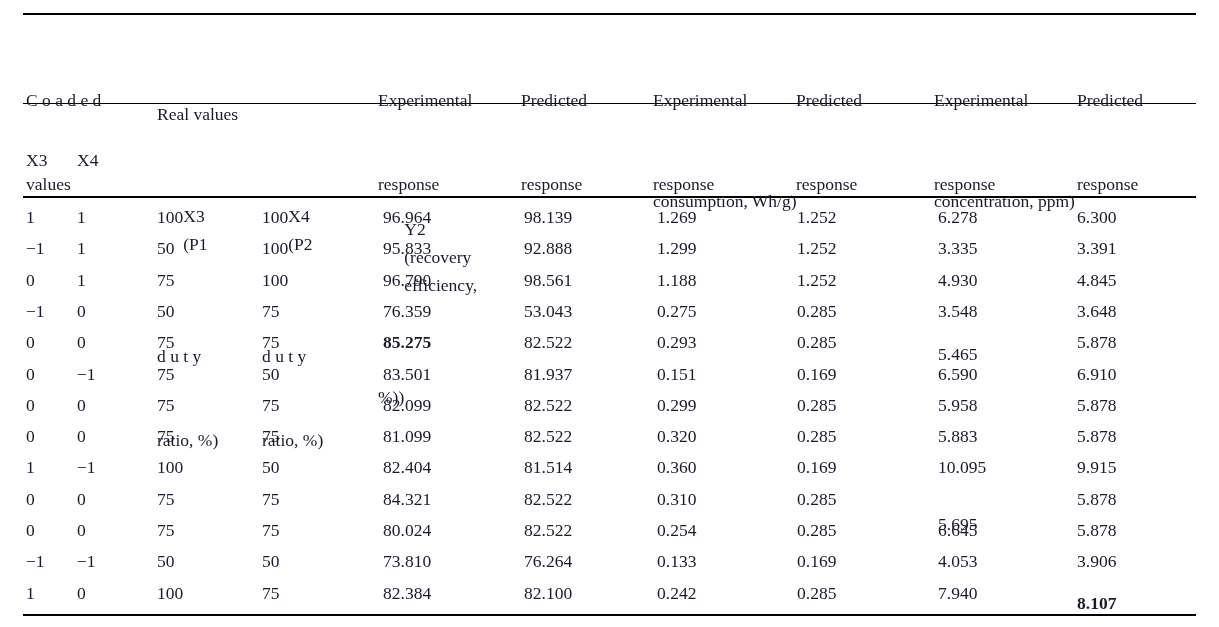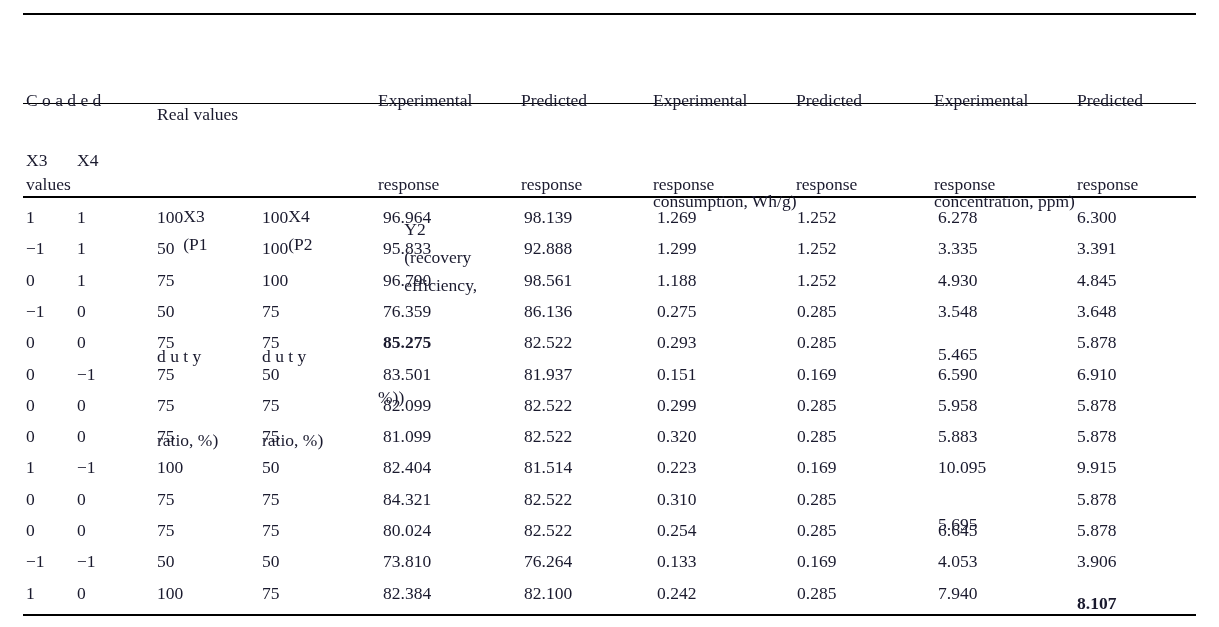--- a/index.html
+++ b/index.html
@@ -184,21 +184,21 @@
       <div class="datacell" style="left: 524px; top: 269.6px;">98.561</div>
       <div class="datacell" style="left: 657px; top: 269.6px;">1.188</div>
       <div class="datacell" style="left: 797px; top: 269.6px;">1.252</div>
       <div class="datacell" style="left: 938px; top: 269.6px;">4.930</div>
       <div class="datacell" style="left: 1077px; top: 269.6px;">4.845</div>
       <div class="datacell" style="left: 26px; top: 300.9px;">−1</div>
       <div class="datacell" style="left: 77px; top: 300.9px;">0</div>
       <div class="datacell" style="left: 157px; top: 300.9px;">50</div>
       <div class="datacell" style="left: 262px; top: 300.9px;">75</div>
       <div class="datacell" style="left: 383px; top: 300.9px;">76.359</div>
-      <div class="datacell" style="left: 524px; top: 300.9px;">86.136</div>
+      <div class="datacell" style="left: 524px; top: 300.9px;">53.043</div>
       <div class="datacell" style="left: 657px; top: 300.9px;">0.275</div>
       <div class="datacell" style="left: 797px; top: 300.9px;">0.285</div>
       <div class="datacell" style="left: 938px; top: 300.9px;">3.548</div>
       <div class="datacell" style="left: 1077px; top: 300.9px;">3.648</div>
       <div class="datacell" style="left: 26px; top: 332.2px;">0</div>
       <div class="datacell" style="left: 77px; top: 332.2px;">0</div>
       <div class="datacell" style="left: 157px; top: 332.2px;">75</div>
       <div class="datacell" style="left: 262px; top: 332.2px;">75</div>
       <div class="datacell" style="left: 383px; top: 332.2px; font-weight: bold;">85.275</div>
       <div class="datacell" style="left: 524px; top: 332.2px;">82.522</div>
@@ -235,21 +235,21 @@
       <div class="datacell" style="left: 657px; top: 426.1px;">0.320</div>
       <div class="datacell" style="left: 797px; top: 426.1px;">0.285</div>
       <div class="datacell" style="left: 938px; top: 426.1px;">5.883</div>
       <div class="datacell" style="left: 1077px; top: 426.1px;">5.878</div>
       <div class="datacell" style="left: 26px; top: 457.4px;">1</div>
       <div class="datacell" style="left: 77px; top: 457.4px;">−1</div>
       <div class="datacell" style="left: 157px; top: 457.4px;">100</div>
       <div class="datacell" style="left: 262px; top: 457.4px;">50</div>
       <div class="datacell" style="left: 383px; top: 457.4px;">82.404</div>
       <div class="datacell" style="left: 524px; top: 457.4px;">81.514</div>
-      <div class="datacell" style="left: 657px; top: 457.4px;">0.223</div>
+      <div class="datacell" style="left: 657px; top: 457.4px;">0.360</div>
       <div class="datacell" style="left: 797px; top: 457.4px;">0.169</div>
       <div class="datacell" style="left: 938px; top: 457.4px;">10.095</div>
       <div class="datacell" style="left: 1077px; top: 457.4px;">9.915</div>
       <div class="datacell" style="left: 26px; top: 488.7px;">0</div>
       <div class="datacell" style="left: 77px; top: 488.7px;">0</div>
       <div class="datacell" style="left: 157px; top: 488.7px;">75</div>
       <div class="datacell" style="left: 262px; top: 488.7px;">75</div>
       <div class="datacell" style="left: 383px; top: 488.7px;">84.321</div>
       <div class="datacell" style="left: 524px; top: 488.7px;">82.522</div>
       <div class="datacell" style="left: 657px; top: 488.7px;">0.310</div>

